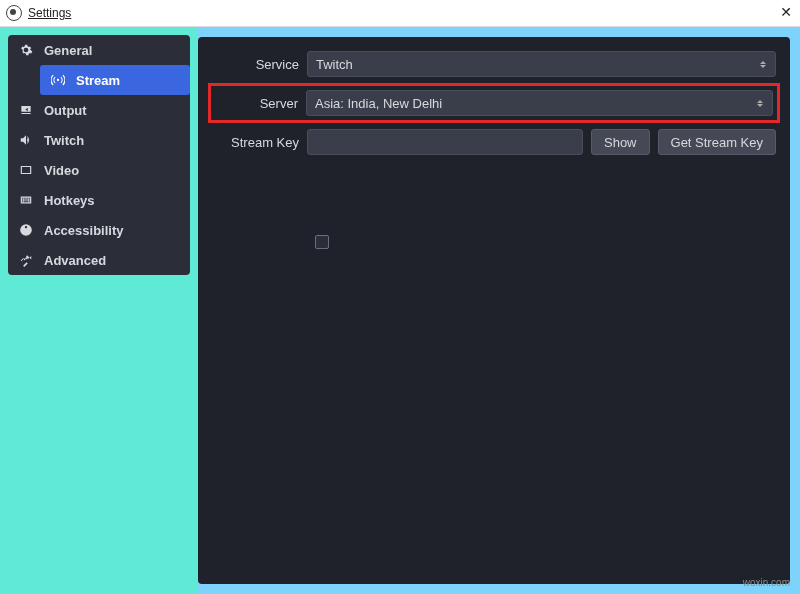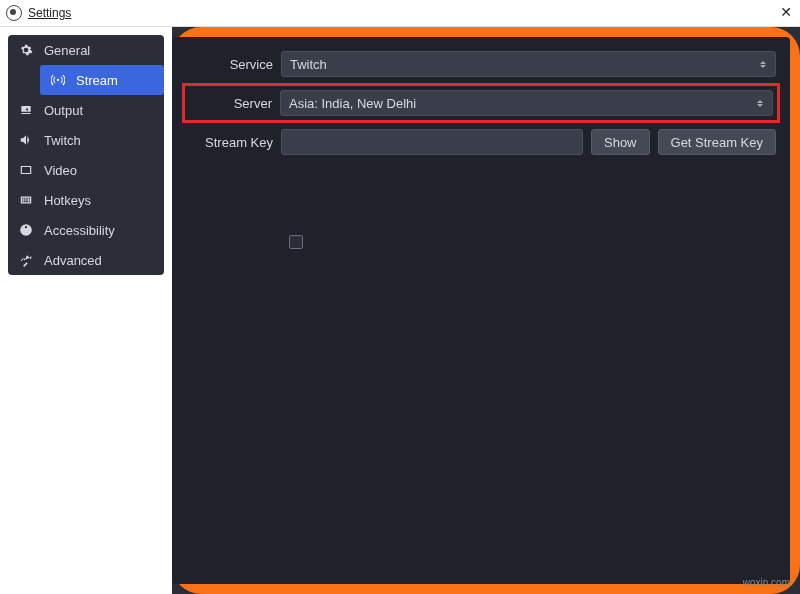--- a/index.html
+++ b/index.html
@@ -52,23 +52,24 @@
       font-size: 14px;
       cursor: pointer;
       color: #222;
     }
     .window-body {
       display: flex;
       height: calc(594px - 27px);
       background: #2b2e38;
     }
     .sidebar {
-      width: 172px;
-      background: #ffffff;
+      width: 198px;
+      background: #5eead4;
       padding: 8px;
+      font-weight: bold;
     }
     .sidebar-inner {
       background: #2b2e38;
       border-radius: 4px;
     }
     .sidebar-item {
       display: flex;
       align-items: center;
       height: 30px;
       padding: 0 10px;
@@ -89,23 +90,22 @@
       align-items: center;
       justify-content: center;
     }
     .sidebar-item .icon svg {
       width: 14px;
       height: 14px;
       fill: currentColor;
     }
     .main {
       flex: 1;
-      background: #f97316;
+      background: #7dd3fc;
       padding: 10px 10px 10px 0;
-      border-radius: 29px;
     }
     .main-inner {
       background: #1f222a;
       border-radius: 4px;
       height: 100%;
       padding: 14px 14px;
       position: relative;
     }
     .form-row {
       display: flex;

